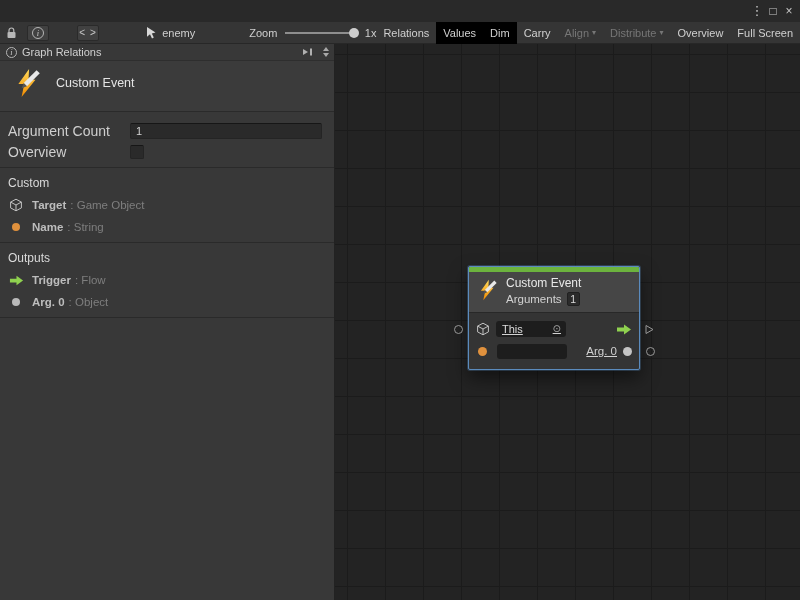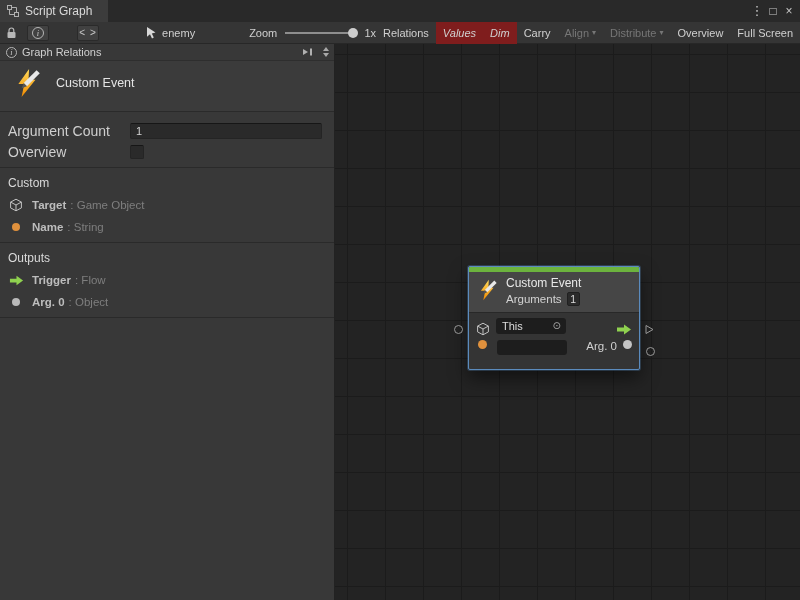--- a/index.html
+++ b/index.html
@@ -23,21 +23,21 @@
   .boxed.code-btn { margin-left:28px; letter-spacing:1px; font-size:10px; color:#c9c9c9; white-space:nowrap; }
   .info-circle { width:12px; height:12px; border:1px solid #b5b5b5; border-radius:50%; display:inline-flex; align-items:center; justify-content:center; font-size:8.5px; color:#c9c9c9; font-family:"Liberation Serif","DejaVu Serif",serif; font-style:italic; }
   .graph-ref { display:inline-flex; align-items:center; gap:4px; margin-left:46px; }
   .zoom-label { margin-left:54px; }
   .zoom-slider { position:relative; width:88px; height:12px; margin-left:8px; }
   .zoom-track { position:absolute; left:0; right:0; top:5px; height:2px; background:#8e8e8e; }
   .zoom-knob { position:absolute; right:-2px; top:1px; width:10px; height:10px; border-radius:50%; background:#cdcdcd; }
   .zoom-value { margin-left:8px; }
   .toolbar-buttons { margin-left:auto; display:flex; align-items:stretch; height:22px; }
   .tbtn { display:inline-flex; align-items:center; padding:0 7px; color:#d0d0d0; white-space:nowrap; }
-  .tbtn.active { background:#7f1d1d;font-style:italic; }
+  .tbtn.active { background:#000000; }
   .tbtn.disabled { color:#767676; }
   .caret { font-size:8px; margin-left:3px; }
 
   
   .inspector { position:absolute; top:44px; left:0; width:335px; height:556px; background:#383838; border-right:1px solid #222; }
   .insp-header { height:17px; display:flex; align-items:center; gap:5px; padding:0 3px 0 6px; border-bottom:1px solid #2e2e2e; font-size:11px; color:#d0d0d0; }
   .insp-header .info-circle { width:11px; height:11px; }
   .dock-btn { margin-left:auto; display:inline-flex; }
   .spinner { display:inline-flex; flex-direction:column; gap:2px; margin:0 2px 0 4px; }
   .spinner i { width:0; height:0; border-left:3px solid transparent; border-right:3px solid transparent; }
@@ -69,50 +69,40 @@
     background-size:38px 38px; background-position:12px 10px; overflow:hidden; }
 
   
   .node { position:absolute; left:133px; top:222px; width:172px; border:1px solid #5b8bbd; border-radius:2px; background:#464646; box-shadow:0 0 0 1px rgba(91,139,189,.30), 0 8px 18px rgba(0,0,0,.5); }
   .node-accent { height:5px; background:#6CB33E; border-radius:1px 1px 0 0; }
   .node-header { display:flex; align-items:center; gap:7px; padding:4px 8px 6px; background:#464646; }
   .node-title { font-size:12px; color:#e8e8e8; line-height:15px; }
   .node-args { display:flex; align-items:center; font-size:11.5px; color:#d2d2d2; line-height:14px; margin-top:1px; }
   .args-value { min-width:13px; text-align:center; background:#2b2b2b; border:1px solid #202020; border-radius:2px; font-size:10.5px; line-height:12px; padding:0 2px; margin-left:5px; color:#dcdcdc; }
   .node-body { background:#343434; border-top:1px solid #282828; padding:5px 7px 7px; border-radius:0 0 2px 2px; }
-  .node-row { display:flex; gap:6px; height:22px; }
+  .node-row { display:flex; align-items:center; gap:6px; height:22px;text-decoration:underline; }
   .dropdown { display:inline-flex; align-items:center; justify-content:space-between; width:70px; height:16px; background:#1d1d1d; border-radius:3px; padding:0 5px 0 6px; font-size:11px; color:#dedede; }
   .picker { font-size:10px; color:#a8a8a8; line-height:1; }
   .node-field { width:70px; height:15px; background:#1d1d1d; border:none; border-radius:3px; outline:none; margin-left:4px; color:#ddd; font-family:inherit; font-size:11px; padding:0 4px; }
   .push-right { margin-left:auto; }
   .arg-label { font-size:11.5px; color:#d0d0d0; }
   .ndot { width:9px; height:9px; border-radius:50%; display:inline-block; flex:0 0 auto; }
   .ndot.orange { background:#E0913D; margin-left:2px; }
   .ndot.gray { background:#c4c4c4; }
   .oport-circle { position:absolute; width:9px; height:9px; border:1px solid #979797; border-radius:50%; background:transparent; }
   .oport-left { left:-15px; top:58px; }
   .oport-right2 { right:-16px; top:80px; }
   .oport-tri { position:absolute; right:-16px; top:57px; line-height:0; }
 </style>
 </head>
 <body>
 
 <div id="app">
 
   <header class="titlebar">
-    <div class="tab">
-      <span class="tool-ic">
-        <svg width="12" height="12" viewBox="0 0 12 12">
-          <rect x="0.5" y="0.5" width="4" height="4" fill="none" stroke="#b0b0b0"></rect>
-          <rect x="7.5" y="7.5" width="4" height="4" fill="none" stroke="#b0b0b0"></rect>
-          <path d="M2.5 4.5 V9.5 H7.5 M4.5 2.5 H9.5 V7.5" fill="none" stroke="#b0b0b0"></path>
-        </svg>
-      </span>
-      <span class="tab-label">Script Graph</span>
-    </div>
     <div class="win-controls">
       <span class="wbtn kebab">⋮</span>
       <span class="wbtn">□</span>
       <span class="wbtn">×</span>
     </div>
   </header>
 
   <div class="toolbar">
     <span class="tool-ic lock-btn">
       <svg width="11" height="12" viewBox="0 0 11 12">

